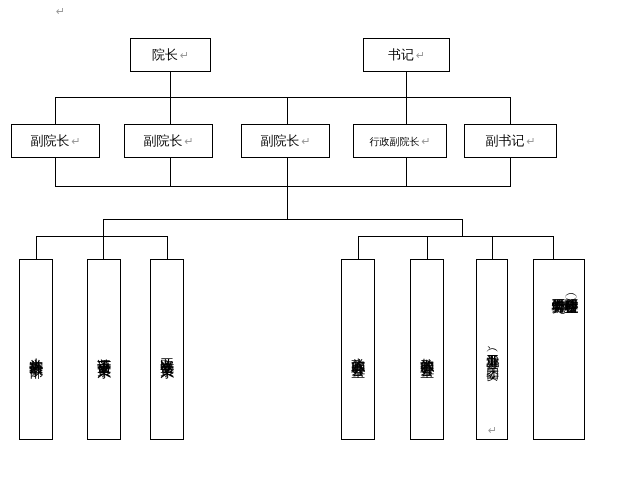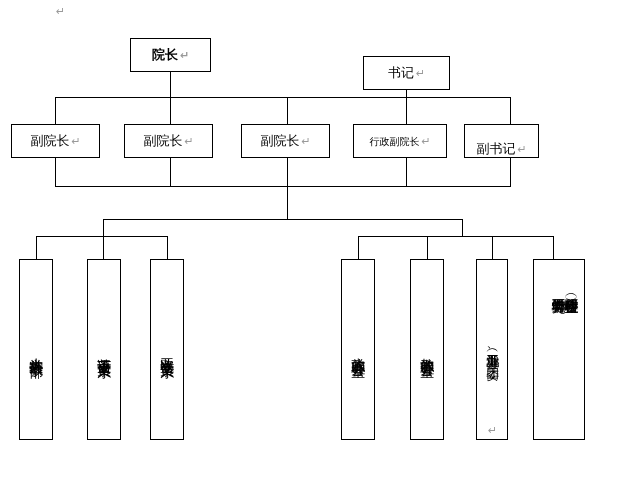--- a/index.html
+++ b/index.html
@@ -131,28 +131,28 @@
   <div class="ln v" style="left:36px;  top:236px; height:23px;"></div>
   <div class="ln v" style="left:103px; top:236px; height:23px;"></div>
   <div class="ln v" style="left:167px; top:236px; height:23px;"></div>
 
   <div class="ln h" style="left:358px; top:236px; width:195px;"></div>
   <div class="ln v" style="left:358px; top:236px; height:23px;"></div>
   <div class="ln v" style="left:427px; top:236px; height:23px;"></div>
   <div class="ln v" style="left:492px; top:236px; height:23px;"></div>
   <div class="ln v" style="left:553px; top:236px; height:23px;"></div>
 
-  <div class="node h-node" style="left:130px; top:38px; width:81px; height:34px;font-weight:bold;">
+  <div class="node h-node" style="left:130px; top:38px; width:81px; height:34px;">
     <div class="inner">
       <span class="label">院长</span>
       <span class="pilcrow">↵</span>
     </div>
   </div>
 
-  <div class="node h-node" style="left:363px; top:38px; width:87px; height:34px;margin-top:18px;">
+  <div class="node h-node" style="left:363px; top:38px; width:87px; height:34px;">
     <div class="inner">
       <span class="label">书记</span>
       <span class="pilcrow">↵</span>
     </div>
   </div>
 
   <div class="node h-node" style="left:11px; top:124px; width:89px; height:34px;">
     <div class="inner">
       <span class="label">副院长</span>
       <span class="pilcrow">↵</span>
@@ -173,21 +173,21 @@
     </div>
   </div>
 
   <div class="node h-node tight" style="left:353px; top:124px; width:94px; height:34px;">
     <div class="inner">
       <span class="label">行政副院长</span>
       <span class="pilcrow">↵</span>
     </div>
   </div>
 
-  <div class="node h-node" style="left:464px; top:124px; width:75px; height:34px;align-items:flex-end;">
+  <div class="node h-node" style="left:464px; top:124px; width:93px; height:34px;">
     <div class="inner">
       <span class="label">副书记</span>
       <span class="pilcrow">↵</span>
     </div>
   </div>
 
   <div class="node v-node" style="left:19px; top:259px; width:34px; height:181px;">
     <span class="vtext">大学外语教学部</span>
   </div>
 

